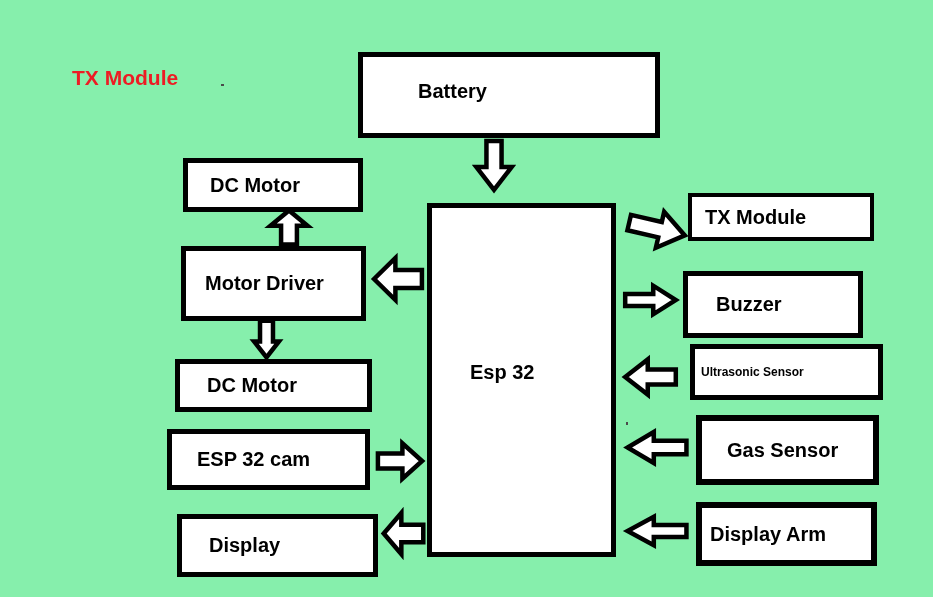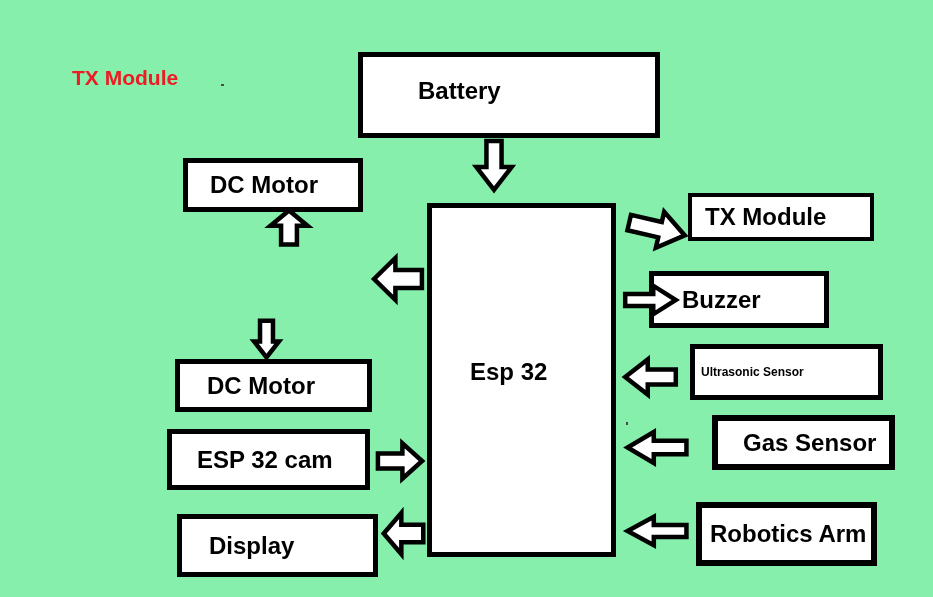--- a/index.html
+++ b/index.html
@@ -12,21 +12,21 @@
     overflow: hidden;
   }
   .box {
     position: absolute;
     box-sizing: border-box;
     background: #ffffff;
     border: 5px solid #000000;
     display: flex;
     align-items: center;
     font-weight: bold;
-    font-size: 24px;
+    font-size: 20px;
     color: #000000;
     white-space: nowrap;
   }
   .red-label {
     position: absolute;
     left: 72px; top: 66px;
     font-weight: bold;
     font-size: 21px;
     color: #ed1c24;
   }
@@ -42,23 +42,23 @@
 
   
   #b-battery        { left: 358px; top:  52px; width: 302px; height: 86px; padding-left: 55px; padding-bottom: 8px; }
   #b-dc-motor-top   { left: 183px; top: 158px; width: 180px; height: 54px; padding-left: 22px; }
   #b-motor-driver   { left: 181px; top: 246px; width: 185px; height: 75px; padding-left: 19px; }
   #b-dc-motor-bot   { left: 175px; top: 359px; width: 197px; height: 53px; padding-left: 27px; }
   #b-esp32-cam      { left: 167px; top: 429px; width: 203px; height: 61px; padding-left: 25px; }
   #b-display        { left: 177px; top: 514px; width: 201px; height: 63px; padding-left: 27px; align-items: center; }
   #b-esp32          { left: 427px; top: 203px; width: 189px; height: 354px; padding-left: 38px; padding-bottom: 16px; }
   #b-tx-module      { left: 688px; top: 193px; width: 186px; height: 48px; padding-left: 13px; border-width: 4px; }
-  #b-buzzer         { left: 649px; top: 271px; width: 180px; height: 57px; padding-left: 28px; }
+  #b-buzzer         { left: 683px; top: 271px; width: 180px; height: 67px; padding-left: 28px; }
   #b-ultrasonic     { left: 690px; top: 344px; width: 193px; height: 56px; padding-left: 6px; font-size: 12px; }
-  #b-gas-sensor     { left: 696px; top: 415px; width: 183px; height: 55px; padding-left: 25px; border-width: 6px; margin-left: 16px; }
+  #b-gas-sensor     { left: 696px; top: 415px; width: 183px; height: 70px; padding-left: 25px; border-width: 6px; }
   #b-robotics-arm   { left: 696px; top: 502px; width: 181px; height: 64px; padding-left: 8px; border-width: 6px; }
 
   
   #a-battery-esp32      { left: 473px; top: 140px; width: 42px; height: 52px; }
   #a-esp32-motordriver  { left: 372px; top: 254px; width: 52px; height: 50px; }
   #a-motordriver-dcm1   { left: 267px; top: 209px; width: 44px; height: 37px; }
   #a-motordriver-dcm2   { left: 253px; top: 320px; width: 27px; height: 39px; }
   #a-esp32cam-esp32     { left: 376px; top: 440px; width: 48px; height: 42px; }
   #a-esp32-display      { left: 382px; top: 509px; width: 43px; height: 49px; }
   #a-esp32-txmodule     { left: 626px; top: 207px; width: 62px; height: 44px; transform: rotate(13deg); }
@@ -79,20 +79,23 @@
 
   <div class="dot" id="dot-1"></div>
   <div class="dot" id="dot-2"></div>
 
   <div class="box" id="b-battery">
     <span>Battery</span>
   </div>
   <div class="box" id="b-dc-motor-top">
     <span>DC Motor</span>
   </div>
+  <div class="box" id="b-motor-driver">
+    <span>Motor Driver</span>
+  </div>
   <div class="box" id="b-dc-motor-bot">
     <span>DC Motor</span>
   </div>
   <div class="box" id="b-esp32-cam">
     <span>ESP 32 cam</span>
   </div>
   <div class="box" id="b-display">
     <span>Display</span>
   </div>
   <div class="box" id="b-esp32">
@@ -104,21 +107,21 @@
   <div class="box" id="b-buzzer">
     <span>Buzzer</span>
   </div>
   <div class="box" id="b-ultrasonic">
     <span>Ultrasonic Sensor</span>
   </div>
   <div class="box" id="b-gas-sensor">
     <span>Gas Sensor</span>
   </div>
   <div class="box" id="b-robotics-arm">
-    <span>Robotics Arm</span>
+    <span>Display Arm</span>
   </div>
 
   <svg class="arrow" id="a-battery-esp32" viewBox="0 0 100 100" preserveAspectRatio="none">
     <polygon points="32,2 32,52 8,52 50,96 92,52 68,52 68,2"></polygon>
   </svg>
 
   <svg class="arrow" id="a-esp32-motordriver" viewBox="0 0 100 100" preserveAspectRatio="none">
     <polygon points="96,32 45,32 45,8 4,50 45,92 45,68 96,68"></polygon>
   </svg>
 

